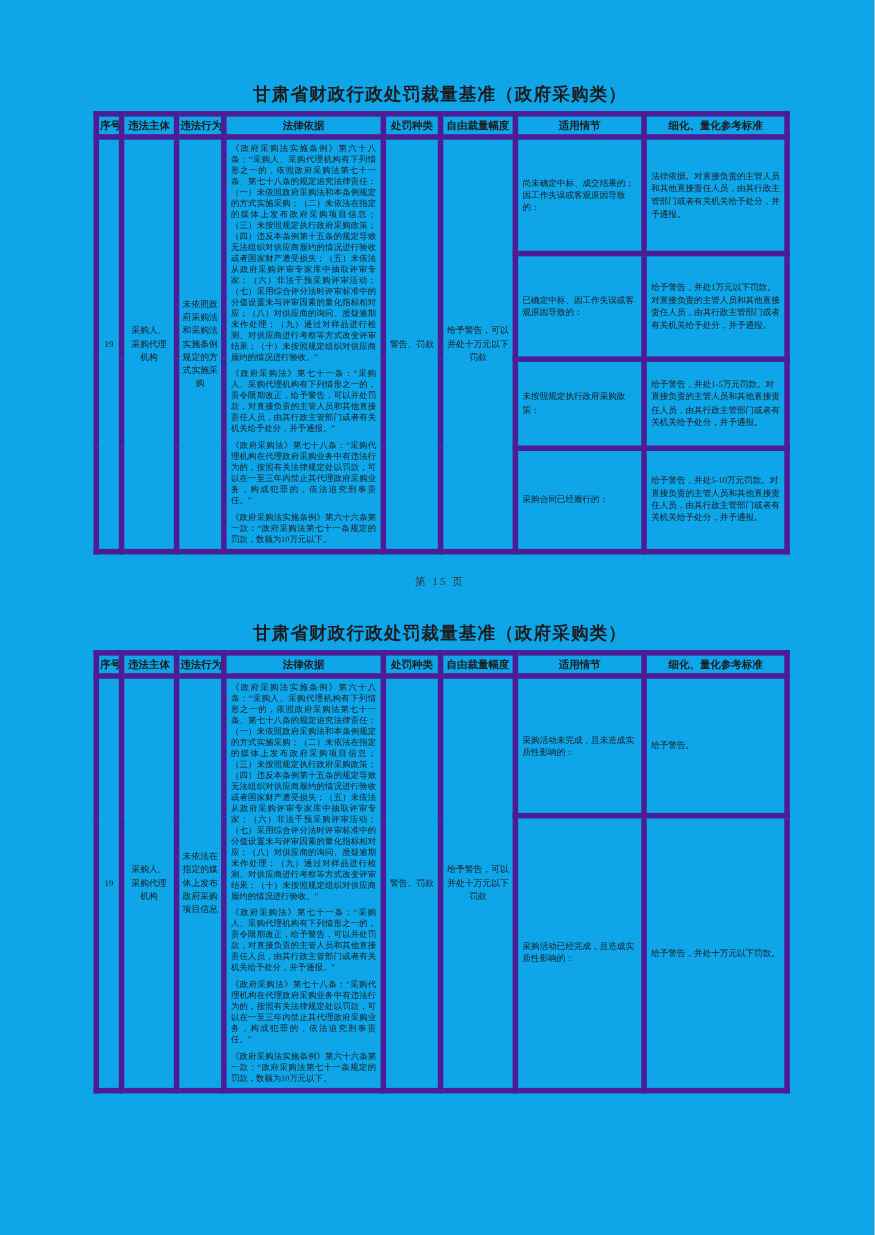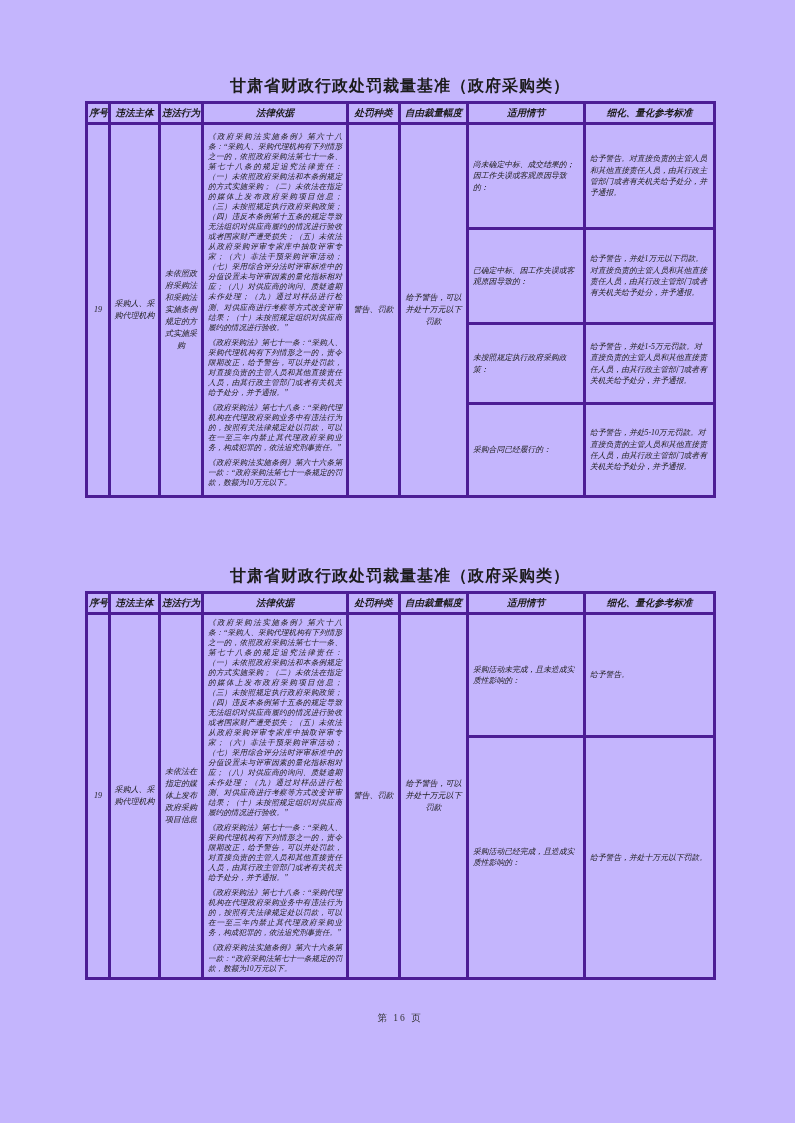--- a/index.html
+++ b/index.html
@@ -2,44 +2,43 @@
 <html><head>
 <meta charset="utf-8">
 <style>
   * { margin: 0; padding: 0; box-sizing: border-box; }
   html, body { background: #e8e8e8; }
   .sheet {
     position: relative;
     width: 795px;
     height: 1123px;
     margin: 0 auto;
-    background: #c4b5fd;
+    background: #0ea5e9;
     color: #1c1c1c;
     font-family: "Liberation Serif", "DejaVu Serif", serif;
     overflow: hidden;
   }
   .doc-page { position: absolute; left: 85px; width: 630px; }
   .page-title {
     text-align: center;
     font-size: 16px;
     font-weight: bold;
     letter-spacing: 1px;
     margin-bottom: 4px;
     white-space: nowrap;
   }
   table.rules {
     width: 628px;
     table-layout: fixed;
     border-collapse: collapse;
   }
   table.rules th, table.rules td {
-    border: 3px solid #4c1d95;
+    border: 5px solid #4c1d95;
     vertical-align: middle;
     overflow: hidden;
-    font-style: italic;
   }
   table.rules th {
     font-size: 9.5px;
     font-weight: bold;
     height: 21px;
     text-align: center;
     white-space: nowrap;
     padding: 0 1px;
   }
   td.c-center {
@@ -116,36 +115,37 @@
           <td class="c-center" rowspan="4">未依照政府采购法和采购法实施条例规定的方式实施采购</td>
           <td class="c-legal" rowspan="4">
               <p>《政府采购法实施条例》第六十八条：“采购人、采购代理机构有下列情形之一的，依照政府采购法第七十一条、第七十八条的规定追究法律责任：（一）未依照政府采购法和本条例规定的方式实施采购；（二）未依法在指定的媒体上发布政府采购项目信息；（三）未按照规定执行政府采购政策；（四）违反本条例第十五条的规定导致无法组织对供应商履约的情况进行验收或者国家财产遭受损失；（五）未依法从政府采购评审专家库中抽取评审专家；（六）非法干预采购评审活动；（七）采用综合评分法时评审标准中的分值设置未与评审因素的量化指标相对应；（八）对供应商的询问、质疑逾期未作处理；（九）通过对样品进行检测、对供应商进行考察等方式改变评审结果；（十）未按照规定组织对供应商履约的情况进行验收。”</p>
               <p>《政府采购法》第七十一条：“采购人、采购代理机构有下列情形之一的，责令限期改正，给予警告，可以并处罚款，对直接负责的主管人员和其他直接责任人员，由其行政主管部门或者有关机关给予处分，并予通报。”</p>
               <p>《政府采购法》第七十八条：“采购代理机构在代理政府采购业务中有违法行为的，按照有关法律规定处以罚款，可以在一至三年内禁止其代理政府采购业务，构成犯罪的，依法追究刑事责任。”</p>
               <p>《政府采购法实施条例》第六十六条第一款：“政府采购法第七十一条规定的罚款，数额为10万元以下。</p>
             </td>
           <td class="c-center" rowspan="4">警告、罚款</td>
           <td class="c-center" rowspan="4">给予警告，可以并处十万元以下罚款</td>
           <td class="c-circ">尚未确定中标、成交结果的；因工作失误或客观原因导致的：</td>
-          <td class="c-std">给予警告。对直接负责的主管人员和其他直接责任人员，由其行政主管部门或者有关机关给予处分，并予通报。</td>
+          <td class="c-std">法律依据。对直接负责的主管人员和其他直接责任人员，由其行政主管部门或者有关机关给予处分，并予通报。</td>
         </tr>
         <tr class="p1-r1">
           <td class="c-circ">已确定中标、因工作失误或客观原因导致的：</td>
           <td class="c-std">给予警告，并处1万元以下罚款。对直接负责的主管人员和其他直接责任人员，由其行政主管部门或者有关机关给予处分，并予通报。</td>
         </tr>
         <tr class="p1-r2">
           <td class="c-circ">未按照规定执行政府采购政策：</td>
           <td class="c-std">给予警告，并处1-5万元罚款。对直接负责的主管人员和其他直接责任人员，由其行政主管部门或者有关机关给予处分，并予通报。</td>
         </tr>
         <tr class="p1-r3">
           <td class="c-circ">采购合同已经履行的：</td>
           <td class="c-std">给予警告，并处5-10万元罚款。对直接负责的主管人员和其他直接责任人员，由其行政主管部门或者有关机关给予处分，并予通报。</td>
         </tr>
       </tbody>
     </table>
+    <div class="page-footer" style="margin-top: 19px;">第 15 页</div>
   </div>
 
   <div class="doc-page" style="top: 566px;">
     <div class="page-title">甘肃省财政行政处罚裁量基准（政府采购类）</div>
     <table class="rules">
       <colgroup>
         <col style="width:23px">
           <col style="width:50px">
           <col style="width:43px">
           <col style="width:145px">
@@ -181,16 +181,15 @@
           <td class="c-center" rowspan="2">给予警告，可以并处十万元以下罚款</td>
           <td class="c-circ">采购活动未完成，且未造成实质性影响的：</td>
           <td class="c-std">给予警告。</td>
         </tr>
         <tr class="p2-r1">
           <td class="c-circ">采购活动已经完成，且造成实质性影响的：</td>
           <td class="c-std">给予警告，并处十万元以下罚款。</td>
         </tr>
       </tbody>
     </table>
-    <div class="page-footer" style="margin-top: 32px;">第 16 页</div>
   </div>
 
 </div>
 
 </body></html>

